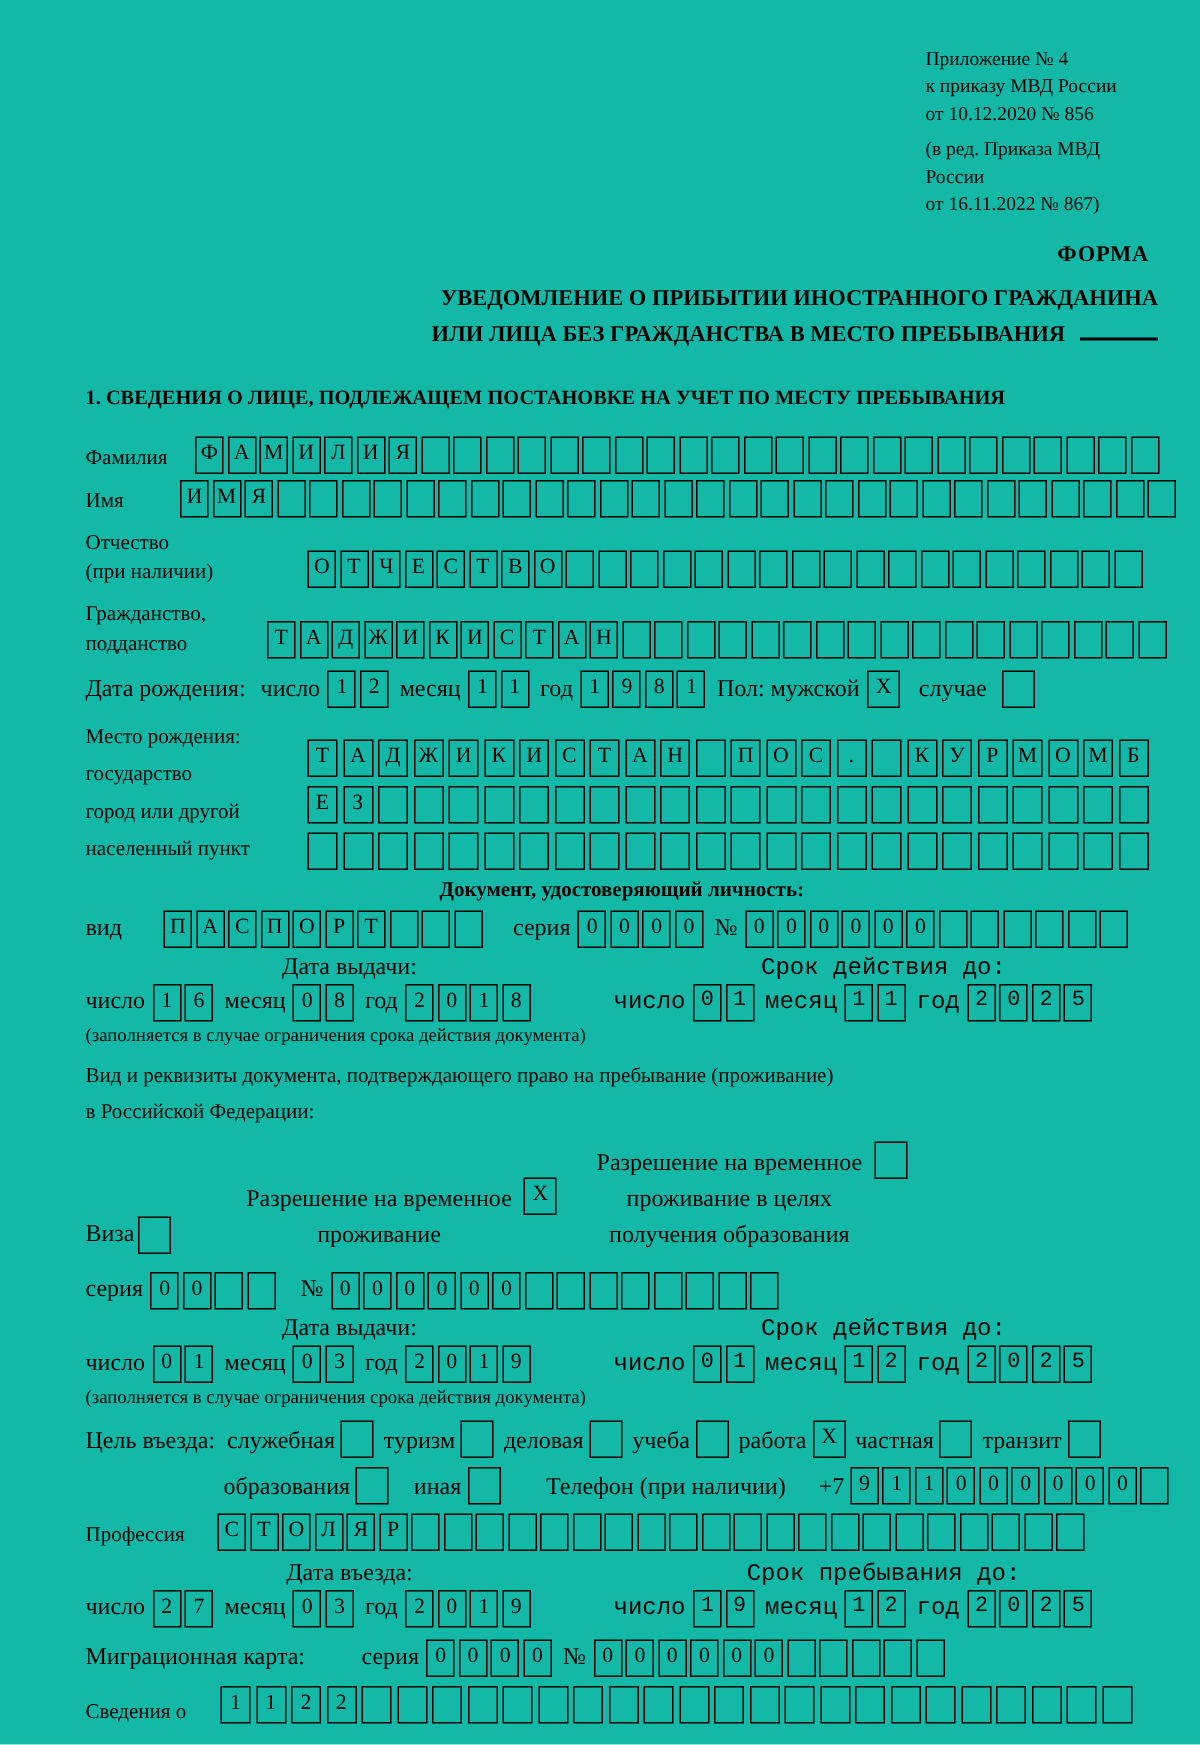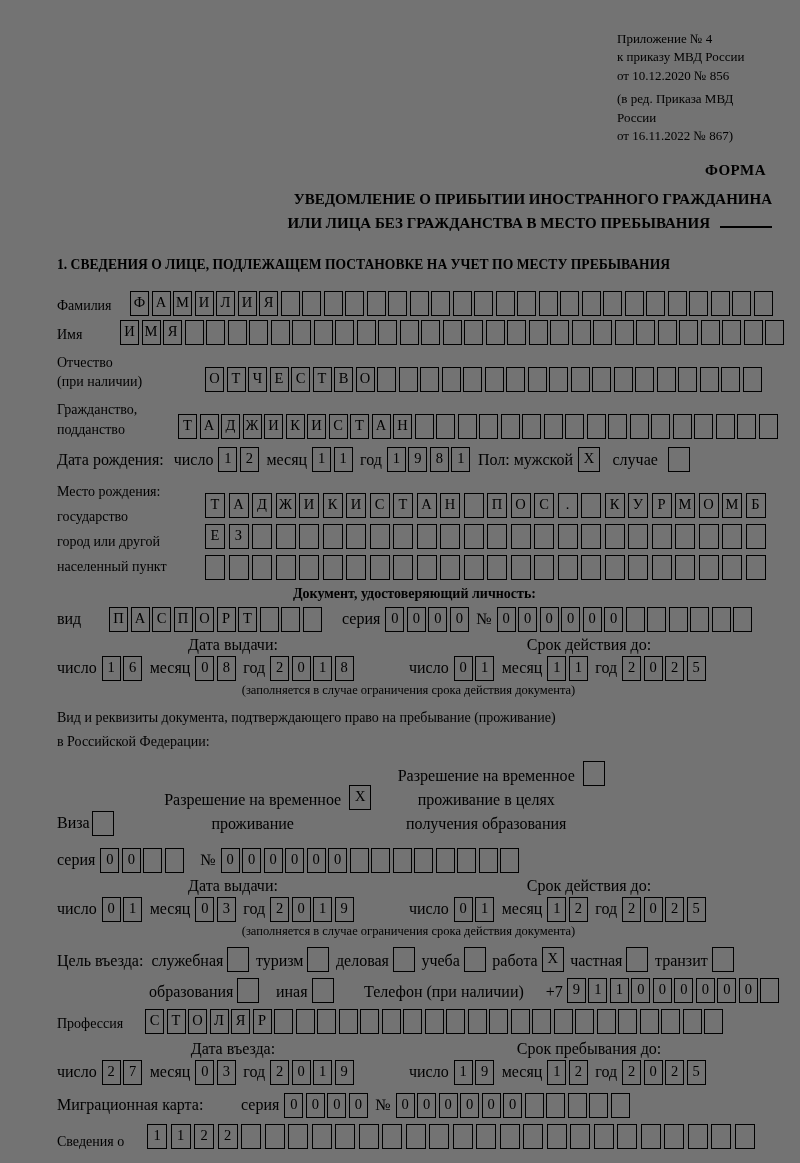--- a/index.html
+++ b/index.html
@@ -1,18 +1,18 @@
 <!DOCTYPE html>
 <html><head>
 <meta charset="utf-8">
 <style>
   * { box-sizing: border-box; margin: 0; padding: 0; }
   html, body { background: #ffffff; }
   body { width: 800px; font-family: "Liberation Serif", "DejaVu Serif", serif; color: #000; }
-  .page { width: 800px; height: 1163px; padding: 30px 28px 8px 57px; overflow: hidden; background: #737373; }
+  .page { width: 800px; height: 1163px; padding: 30px 28px 8px 57px; overflow: hidden; background: #14b8a6; }
 
   
   .appendix { margin-left: 560px; font-size: 13px; line-height: 1.42; }
   .appendix .group2 { margin-top: 5px; }
   .forma { text-align: right; font-weight: bold; font-size: 15px; margin: 16px 6px 8px 0; letter-spacing: .5px; }
 
   .title { text-align: right; font-weight: bold; font-size: 15px; line-height: 1.6; margin-top: 8px; }
   .title-underline { display: inline-block; width: 52px; border-bottom: 2px solid #000; height: .9em; margin-left: 10px; }
 
   .section-heading { font-weight: bold; font-size: 13.6px; margin: 22px 0 18px; }
@@ -27,25 +27,25 @@
   .box .cell { width: 22px; }
 
   .inline { display: flex; align-items: center; }
   .t { padding: 0 5px; white-space: nowrap; } .gap-m { width: 24px; flex: none; }
 
   .center-bold { text-align: center; font-weight: bold; font-size: 14px; margin: 6px 0 5px; }
 
   .date-pair { display: flex; margin-bottom: 0; }
   .half { flex: none; }
   .half.left { width: 352px; }
-  .half.right { width: 360px; }
+  .half.right { width: 360px; font-family: Liberation Mono, monospace; }
   .half .heading { text-align: center; margin-bottom: 2px; white-space: nowrap; }
   .dg { display: flex; align-items: center; }
   .dg .t:first-child { padding-left: 0; }
-  .restriction-note { text-align: center; font-size: 12.5px; padding-right: 12px; margin: 2px 0 8px; }
+  .restriction-note { text-align: left; font-size: 12.5px; padding-right: 12px; margin: 2px 0 8px; }
 
   .intro-line { font-size: 14px; line-height: 1.75; }
   .permits { margin: 6px 0 12px; }
   .opt { display: flex; align-items: flex-start; }
   .opt .optlbl { white-space: nowrap; padding-top: 3px; }
   .opt .multiline { text-align: center; line-height: 1.5; padding-top: 3px; }
   .opt .box { margin-left: 8px; }
 
   .purpose-line { margin-bottom: 6px; }
   .purpose-line .t { padding: 3px 4px 0 4px; }

